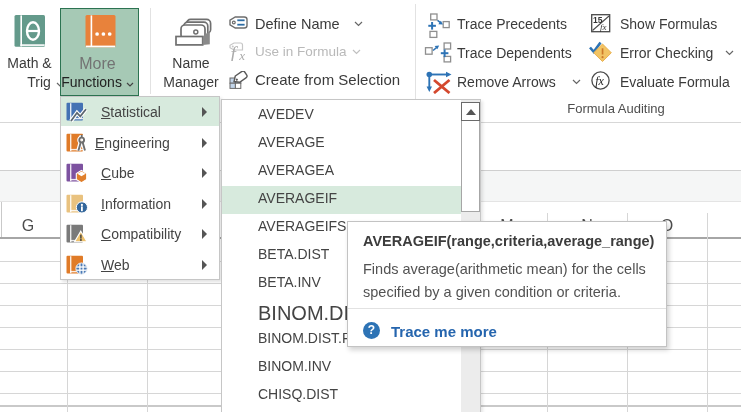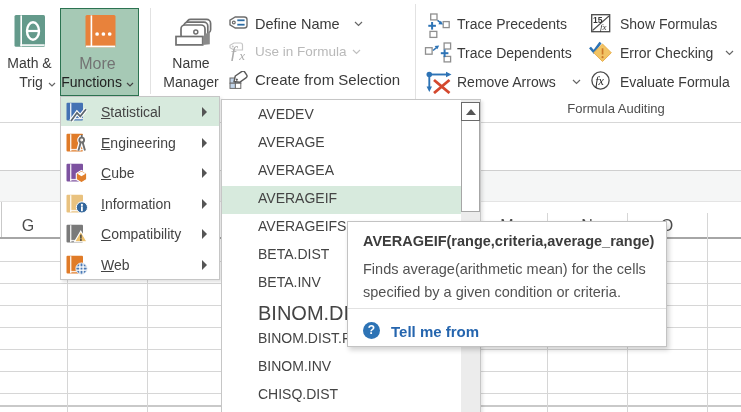--- a/index.html
+++ b/index.html
@@ -38,21 +38,21 @@
   <div class="a" style="left:147px;top:238px;width:1px;height:174px;background:#d6d6d6;"></div>
   <div class="a" style="left:547px;top:213px;width:1px;height:199px;background:#d6d6d6;"></div>
   <div class="a" style="left:627px;top:213px;width:1px;height:199px;background:#d6d6d6;"></div>
   <div class="a" style="left:707px;top:213px;width:1px;height:199px;background:#d6d6d6;"></div>
 
   <div class="a" style="left:0;top:122px;width:741px;height:1px;background:#d7d7d7;"></div>
   <div class="a" style="left:150px;top:8px;width:1px;height:86px;background:#e2e2e2;"></div>
   <div class="a" style="left:415px;top:4px;width:1px;height:114px;background:#e2e2e2;"></div>
 
   <div class="a ctr lbl" style="left:0px;top:55px;width:59px;">Math &amp;</div>
-  <div class="a ctr lbl" style="left:8px;top:74px;width:59px;">Trig <svg width="8" height="5" style="margin-left:1px">
+  <div class="a ctr lbl" style="left:16px;top:74px;width:59px;">Trig <svg width="8" height="5" style="margin-left:1px">
         <path d="M1 1 L4 4 L7 1" stroke="#666" stroke-width="1.2" fill="none"></path>
       </svg></div>
 
   <div class="a" style="left:60px;top:8px;width:79px;height:88px;background:#a6c9b5;border:1px solid #2c7351;box-sizing:border-box;"></div>
   <div class="a ctr" style="left:58px;top:55px;width:79px;font-size:16px;color:#737373;">More</div>
   <div class="a ctr" style="left:58px;top:74px;width:79px;font-size:14px;color:#222;">Functions <svg width="8" height="5" style="margin-left:0px">
         <path d="M1 1 L4 4 L7 1" stroke="#444" stroke-width="1.2" fill="none"></path>
       </svg></div>
 
   <div class="a ctr lbl" style="left:156px;top:55px;width:70px;">Name</div>
@@ -193,21 +193,21 @@
 
   <svg class="a" width="20" height="20" style="left:591px;top:71px;">
     <circle cx="9.5" cy="9.5" r="8.6" stroke="#4a4a4a" fill="#fff" stroke-width="1.3"></circle>
     <text x="4.2" y="13.5" font-family="Liberation Serif" font-style="italic" font-size="12" fill="#222">fx</text>
   </svg>
 
   <div class="a" style="left:60px;top:96px;width:160px;height:184px;background:#fff;border:1px solid #c6c6c6;box-sizing:border-box;box-shadow:2px 2px 3px rgba(0,0,0,0.12);"></div>
   <div class="a" style="left:61px;top:97px;width:158px;height:29px;background:#d7eadd;"></div>
 
   <div class="a" style="left:101px;top:104px;font-size:14px;color:#444;"><u>S</u>tatistical</div>
-  <div class="a" style="left:101px;top:135px;font-size:14px;color:#444;"><u>E</u>ngineering</div>
+  <div class="a" style="left:95px;top:135px;font-size:14px;color:#444;"><u>E</u>ngineering</div>
   <div class="a" style="left:101px;top:165px;font-size:14px;color:#444;"><u>C</u>ube</div>
   <div class="a" style="left:101px;top:196px;font-size:14px;color:#444;"><u>I</u>nformation</div>
   <div class="a" style="left:101px;top:226px;font-size:14px;color:#444;"><u>C</u>ompatibility</div>
   <div class="a" style="left:101px;top:257px;font-size:14px;color:#444;"><u>W</u>eb</div>
 
   <div class="a" style="left:202px;top:107px;width:0;height:0;border-left:5.5px solid #555;border-top:5px solid transparent;border-bottom:5px solid transparent;"></div>
   <div class="a" style="left:202px;top:137.5px;width:0;height:0;border-left:5.5px solid #555;border-top:5px solid transparent;border-bottom:5px solid transparent;"></div>
   <div class="a" style="left:202px;top:168px;width:0;height:0;border-left:5.5px solid #555;border-top:5px solid transparent;border-bottom:5px solid transparent;"></div>
   <div class="a" style="left:202px;top:198.5px;width:0;height:0;border-left:5.5px solid #555;border-top:5px solid transparent;border-bottom:5px solid transparent;"></div>
   <div class="a" style="left:202px;top:229px;width:0;height:0;border-left:5.5px solid #555;border-top:5px solid transparent;border-bottom:5px solid transparent;"></div>
@@ -294,15 +294,15 @@
   <div class="a" style="left:461px;top:100px;width:19px;height:312px;background:#ececec;"></div>
   <div class="a" style="left:461px;top:102px;width:19px;height:19px;background:#fff;border:1px solid #6a6a6a;box-sizing:border-box;"></div>
   <div class="a" style="left:465.5px;top:108.5px;width:0;height:0;border-bottom:6px solid #555;border-left:5px solid transparent;border-right:5px solid transparent;"></div>
   <div class="a" style="left:461px;top:121px;width:19px;height:91px;background:#fff;border:1px solid #a6a6a6;box-sizing:border-box;border-top:none;"></div>
 
   <div class="a" style="left:347px;top:221px;width:320px;height:126px;background:#fff;border:1px solid #c3c3c3;box-sizing:border-box;box-shadow:2px 3px 5px rgba(0,0,0,0.18);"></div>
   <div class="a" style="left:363px;top:233px;font-size:14.5px;font-weight:bold;color:#3c3c3c;white-space:nowrap;">AVERAGEIF(range,criteria,average_range)</div>
   <div class="a" style="left:363px;top:258px;font-size:14.5px;color:#525252;line-height:22.5px;white-space:nowrap;">Finds average(arithmetic mean) for the cells<br>specified by a given condition or criteria.</div>
   <div class="a" style="left:348px;top:308px;width:318px;height:1px;background:#e2e2e2;"></div>
   <div class="a" style="left:363px;top:322px;width:17px;height:17px;border-radius:50%;background:#2d73b5;color:#fff;font-size:12px;font-weight:bold;text-align:center;line-height:17px;">?</div>
-  <div class="a" style="left:391px;top:323px;font-size:15px;font-weight:bold;color:#2565ae;">Tell me from</div>
+  <div class="a" style="left:391px;top:323px;font-size:15px;font-weight:bold;color:#2565ae;">Trace me more</div>
 
 </div>
 
 </body></html>

